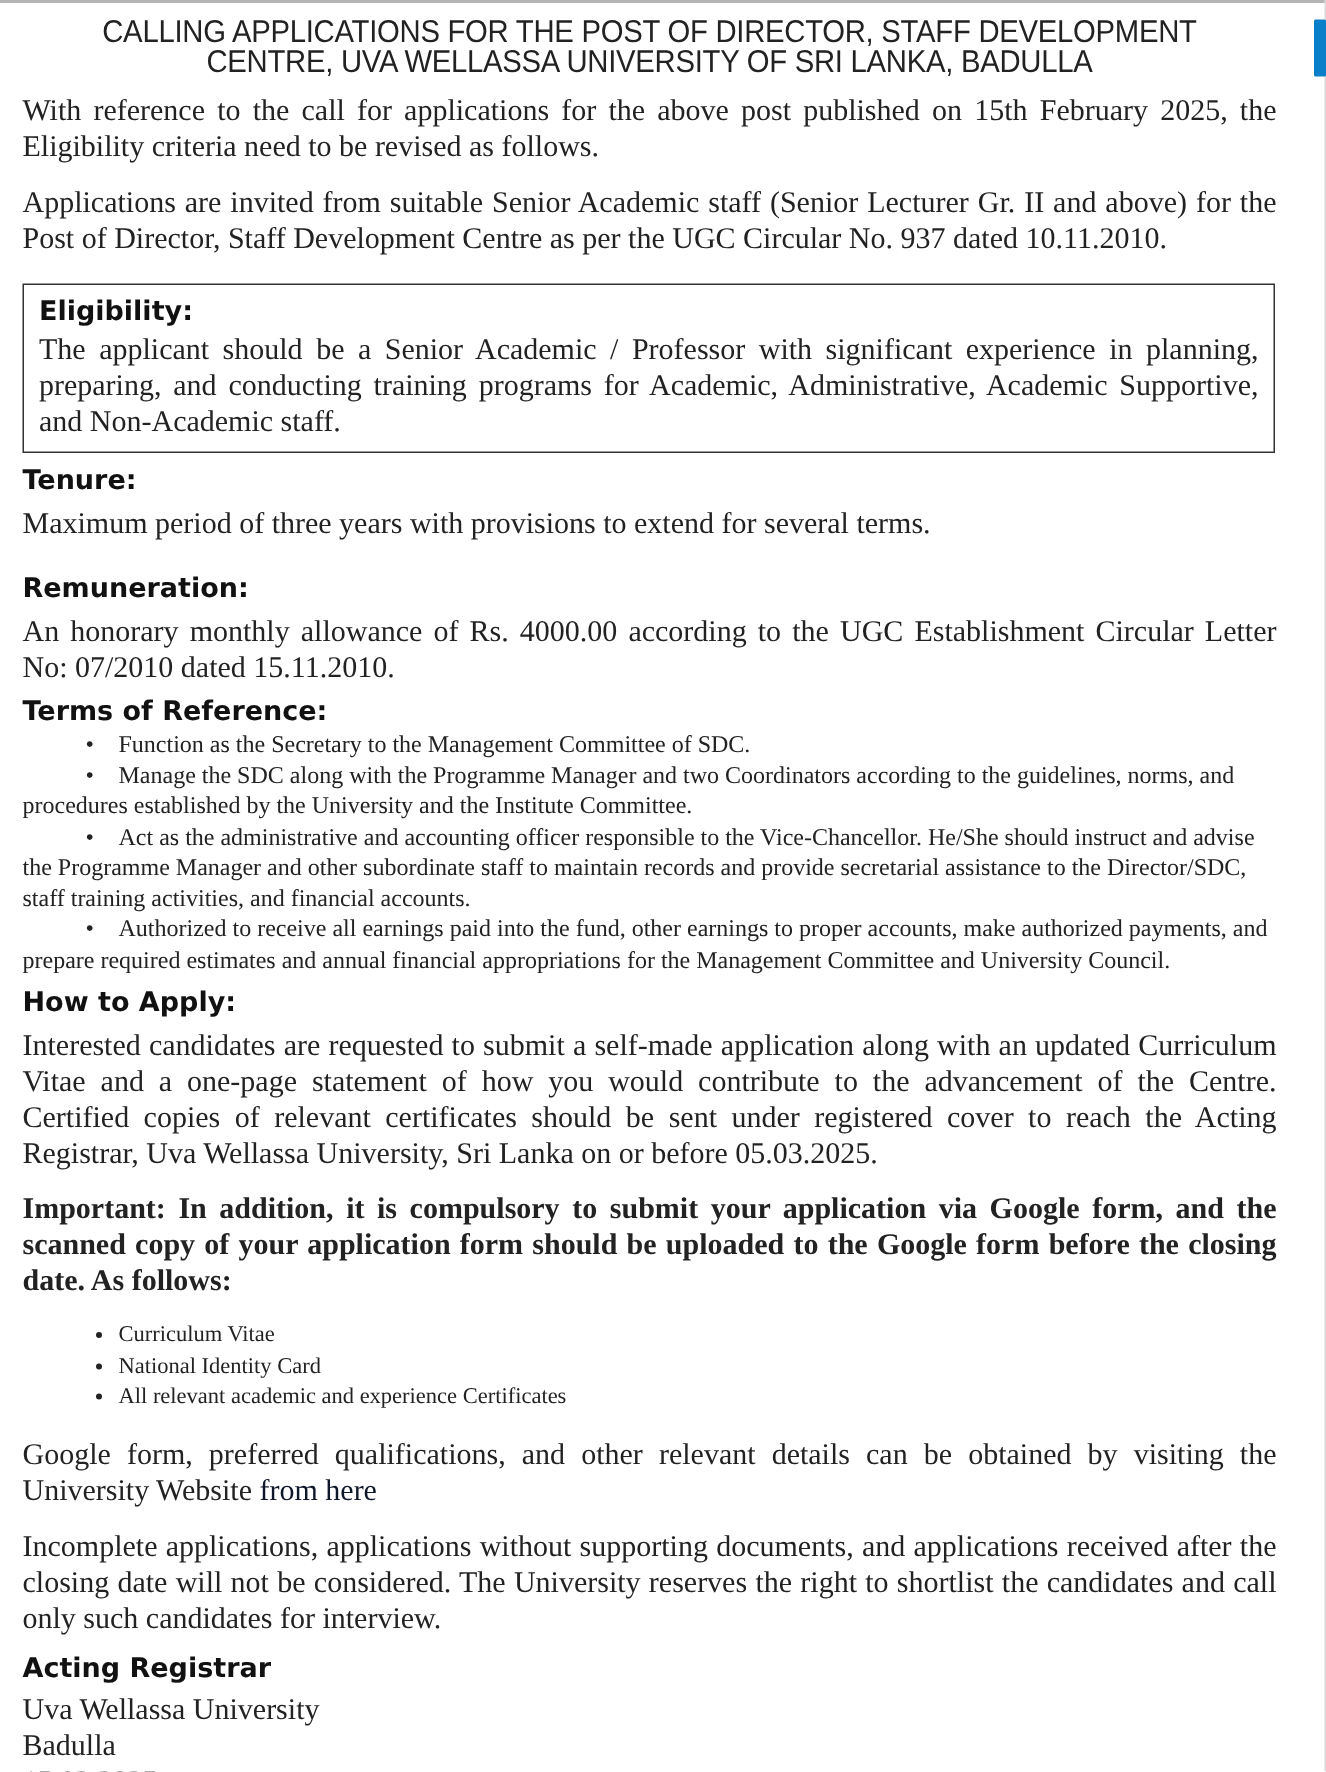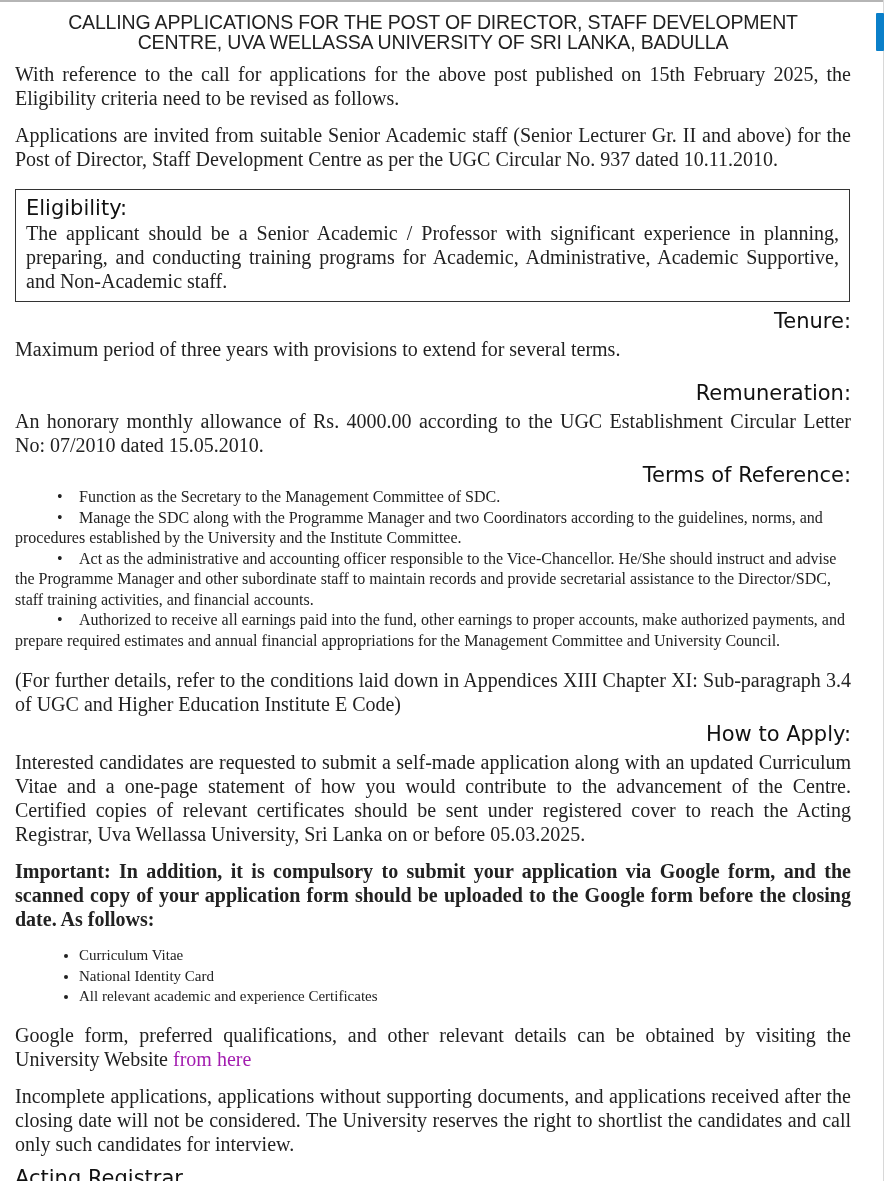--- a/index.html
+++ b/index.html
@@ -19,34 +19,34 @@
       font-size: 21px; line-height: 20px; text-align: center; margin: 12px 0 0 0;
       color: #222; letter-spacing: -0.2px; transform: scaleX(0.93); transform-origin: center;
     }
     p { margin: 0; font-size: 20px; line-height: 24px; text-align: justify; }
     .p1 { margin-top: 10px; }
     .p2 { margin-top: 13px; }
     .elig-box {
       margin-top: 18px; border: 1px solid #333; padding: 8px 10px 8px 10px; width: 813px;
     }
     h3 {
-      font-family: "DejaVu Sans", sans-serif; font-weight: normal;
-      font-size: 21px; line-height: 20px; margin: 0; color: #111;
+      font-family: "DejaVu Sans", sans-serif; font-weight: bold;
+      font-size: 18px; line-height: 20px; margin: 0; color: #111;
     }
     .elig-box h3 { margin-bottom: 3px; }
     .sec { margin-top: 11px; }
-    .sec h3 { margin-bottom: 6px; text-align: right; }
+    .sec h3 { margin-bottom: 6px; }
     .tor-item { font-size: 16px; line-height: 20.5px; }
     .tor-item .bullet { display: inline-block; width: 22px; margin-left: 42px; }
     .further { margin-top: 17px; }
     .important { margin-top: 13px; font-weight: bold; }
     ul.docs { margin: 14px 0 0 0; padding: 0 0 0 64px; list-style: disc; }
     ul.docs li { font-size: 15px; line-height: 20.5px; padding-left: 0px; font-family: Liberation Serif, serif; }
     .gform { margin-top: 16px; }
-    .link { color: #a21caf; text-decoration: none; }
+    .link { color: #0f172a; text-decoration: none; }
     .incomplete { margin-top: 13px; }
     .registrar { margin-top: 12px; }
     .registrar h3 { margin-bottom: 5px; }
     .registrar p { line-height: 24px; }
   </style>
 </head>
 <body>
 
 <div class="topline"></div>
 <div class="rightline"></div>
@@ -63,34 +63,33 @@
     <p>The applicant should be a Senior Academic / Professor with significant experience in planning, preparing, and conducting training programs for Academic, Administrative, Academic Supportive, and Non-Academic staff.</p>
   </div>
 
   <div class="sec" style="margin-top:9px;">
     <h3>Tenure:</h3>
     <p>Maximum period of three years with provisions to extend for several terms.</p>
   </div>
 
   <div class="sec" style="margin-top:22px;">
     <h3>Remuneration:</h3>
-    <p>An honorary monthly allowance of Rs. 4000.00 according to the UGC Establishment Circular Letter No: 07/2010 dated 15.05.2010.</p>
+    <p>An honorary monthly allowance of Rs. 4000.00 according to the UGC Establishment Circular Letter No: 07/2010 dated 15.11.2010.</p>
   </div>
 
   <div class="sec" style="margin-top:8px;">
     <h3 style="margin-bottom:2px;">Terms of Reference:</h3>
     <div>
       <div class="tor-item"><span class="bullet">•</span><span>Function as the Secretary to the Management Committee of SDC.</span></div>
       <div class="tor-item"><span class="bullet">•</span><span>Manage the SDC along with the Programme Manager and two Coordinators according to the guidelines, norms, and procedures established by the University and the Institute Committee.</span></div>
       <div class="tor-item"><span class="bullet">•</span><span>Act as the administrative and accounting officer responsible to the Vice-Chancellor. He/She should instruct and advise the Programme Manager and other subordinate staff to maintain records and provide secretarial assistance to the Director/SDC, staff training activities, and financial accounts.</span></div>
       <div class="tor-item"><span class="bullet">•</span><span>Authorized to receive all earnings paid into the fund, other earnings to proper accounts, make authorized payments, and prepare required estimates and annual financial appropriations for the Management Committee and University Council.</span></div>
     </div>
   </div>
 
-  <p class="further">(For further details, refer to the conditions laid down in Appendices XIII Chapter XI: Sub-paragraph 3.4 of UGC and Higher Education Institute E Code)</p>
 
   <div class="sec" style="margin-top:8px;">
     <h3>How to Apply:</h3>
     <p>Interested candidates are requested to submit a self-made application along with an updated Curriculum Vitae and a one-page statement of how you would contribute to the advancement of the Centre. Certified copies of relevant certificates should be sent under registered cover to reach the Acting Registrar, Uva Wellassa University, Sri Lanka on or before 05.03.2025.</p>
   </div>
 
   <p class="important">Important: In addition, it is compulsory to submit your application via Google form, and the scanned copy of your application form should be uploaded to the Google form before the closing date. As follows:</p>
 
   <ul class="docs">
     <li>Curriculum Vitae</li>

